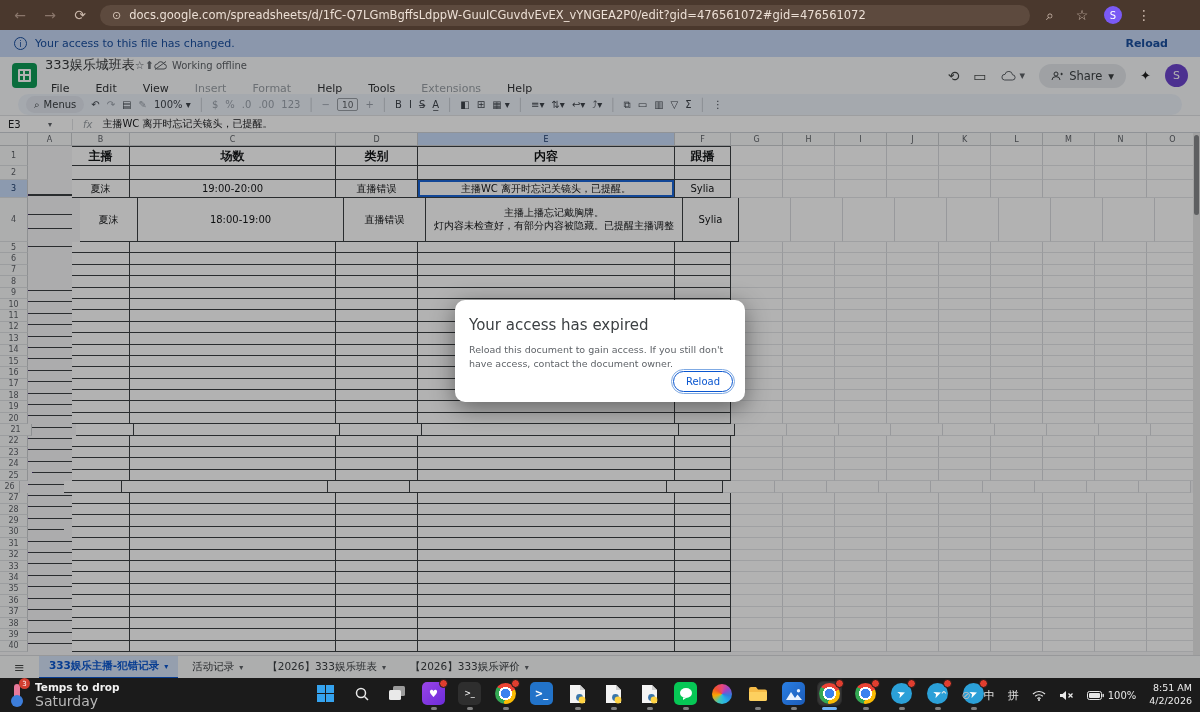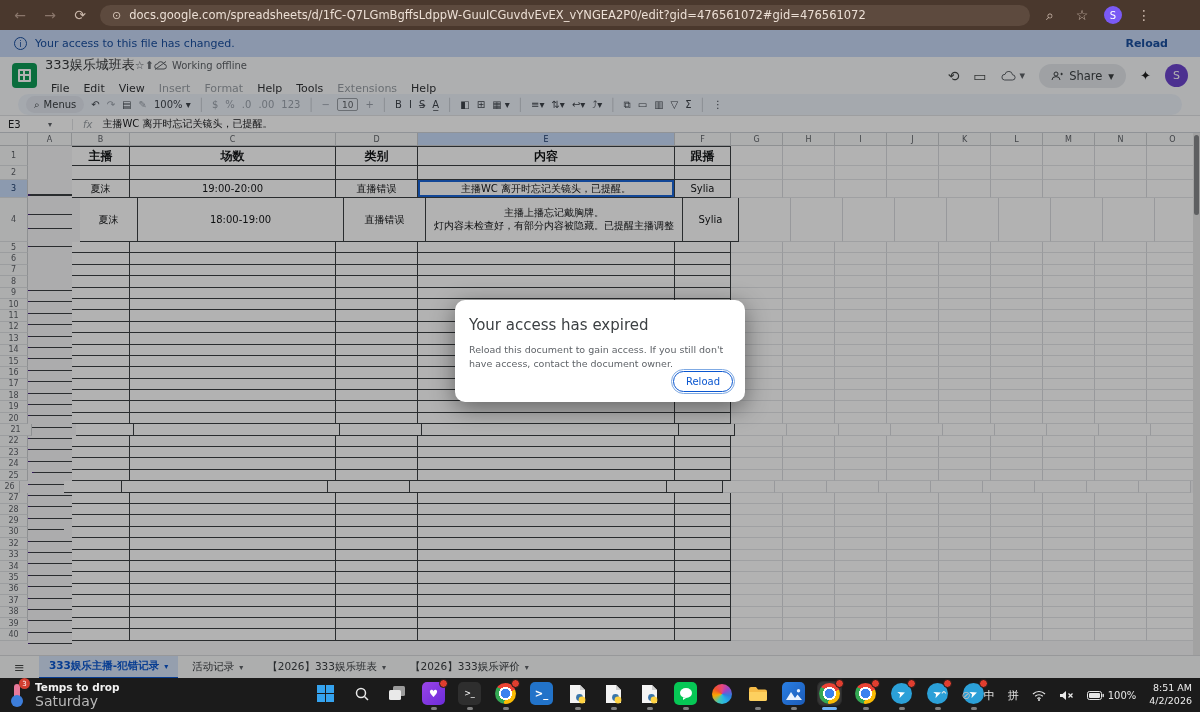--- a/index.html
+++ b/index.html
@@ -38,21 +38,21 @@
     background:
       linear-gradient(#fff,#fff) 0 45%/100% 2px no-repeat,
       linear-gradient(#fff,#fff) 45% 0/2px 100% no-repeat,
       linear-gradient(#fff,#fff) 0 0/100% 0 no-repeat;
     border:2px solid #fff; border-radius:1px; }
   .title-block { display:flex; flex-direction:column; }
   .title-row { display:flex; align-items:center; gap:0; }
   .doc-title { font-size:13px; color:#37393b; }
   .title-ic { color:#6c7075; font-size:11px; }
   .offline-chip { display:flex; align-items:center; gap:5px; color:#5f6368; font-size:10px; }
-  .menu-row { display:flex; gap:2px; margin-top:8px; }
+  .menu-row { display:flex; gap:14px; margin-top:8px; }
   .menu-item { font-size:11px; color:#313336; padding:0 6px; border-radius:3px; }
   .menu-item.disabled { color:#9aa0a6; }
   .header-right { margin-left:auto; display:flex; align-items:center; gap:14px; }
   .hdr-ic { color:#444746; font-size:14px; }
   .status-pill { display:flex; align-items:center; gap:4px; color:#5f6368; font-size:11px; }
   .share-btn { display:flex; align-items:center; gap:6px; background:#e4e7eb; border-radius:14px;
     height:24px; padding:0 12px; color:#3c4043; font-size:11.5px; }
   .gem { color:#1f1f1f; font-size:13px; }
   .avatar-big { width:23px; height:23px; border-radius:50%; background:#6e45cf; color:#fff;
     font-size:11px; display:flex; align-items:center; justify-content:center; }
@@ -78,21 +78,21 @@
     background:#f6f7f8; }
   .grow { display:flex; }
   .gc { flex:none; display:flex; align-items:center; justify-content:center; overflow:hidden; }
   .ghead { background:#f8f9fa; border-right:1px solid #ccced1; border-bottom:1px solid #ccced1;
     color:#5f6368; font-size:8px; }
   .rowhead { background:#f8f9fa; border-right:1px solid #ccced1; border-bottom:1px solid #dfe1e4;
     color:#5f6368; font-size:8px; }
   .selhead { background:#c9ddfb; color:#1b3a6b; }
   .tcell { background:#fff; border-right:1px solid #3c3f42; border-bottom:1px solid #3c3f42;
     color:#141618; font-size:10px; text-align:center; }
-  .tcell.bleft { border-left:3px solid #4c1d95;margin-top:48px; }
+  .tcell.bleft { border-left:1px solid #4c1d95;margin-top:48px; }
   .tcell.btop  { border-top:1px solid #3c3f42; }
   .gcell { background:#fff; border-right:1px solid #dadce0; border-bottom:1px solid #e4e6e9; }
   .hdr1 { font-weight:bold; font-size:12px; }
   .cell-left { justify-content:flex-start; padding-left:3px; font-weight:bold; }
   .selcell { box-shadow: inset 0 0 0 2px #1a66d9; }
   .multiline { white-space:pre-line; line-height:12.5px; text-align:center; }
   .vscroll { position:absolute; right:0; top:103px; width:7px; height:522px; background:#e8e8e8; }
   .vthumb { position:absolute; right:1px; top:2px; width:5px; height:80px; background:#7e8purple; background:#87898c; border-radius:3px; }
 
   
@@ -839,20 +839,38 @@
           <div class="gc gcell" style="width: 52px;"></div>
           <div class="gc gcell" style="width: 52px;"></div>
           <div class="gc gcell" style="width: 52px;"></div>
           <div class="gc gcell" style="width: 52px;"></div>
           <div class="gc gcell" style="width: 52px;"></div>
           <div class="gc gcell" style="width: 52px;"></div>
           <div class="gc gcell" style="width: 52px;"></div>
           <div class="gc gcell" style="width: 52px;"></div>
         </div>
         <div class="grow" style="height: 11.4px;">
+          <div class="gc rowhead" style="width: 28px;">31</div>
+          <div class="gc tcell bleft" style="width: 44px;"></div>
+          <div class="gc tcell" style="width: 58px;"></div>
+          <div class="gc tcell" style="width: 206px;"></div>
+          <div class="gc tcell" style="width: 82px;"></div>
+          <div class="gc tcell" style="width: 257px;"></div>
+          <div class="gc tcell" style="width: 56px;"></div>
+          <div class="gc gcell" style="width: 52px;"></div>
+          <div class="gc gcell" style="width: 52px;"></div>
+          <div class="gc gcell" style="width: 52px;"></div>
+          <div class="gc gcell" style="width: 52px;"></div>
+          <div class="gc gcell" style="width: 52px;"></div>
+          <div class="gc gcell" style="width: 52px;"></div>
+          <div class="gc gcell" style="width: 52px;"></div>
+          <div class="gc gcell" style="width: 52px;"></div>
+          <div class="gc gcell" style="width: 52px;"></div>
+        </div>
+        <div class="grow" style="height: 11.4px;">
           <div class="gc rowhead" style="width: 28px;">32</div>
           <div class="gc tcell bleft" style="width: 44px;"></div>
           <div class="gc tcell" style="width: 58px;"></div>
           <div class="gc tcell" style="width: 206px;"></div>
           <div class="gc tcell" style="width: 82px;"></div>
           <div class="gc tcell" style="width: 257px;"></div>
           <div class="gc tcell" style="width: 56px;"></div>
           <div class="gc gcell" style="width: 52px;"></div>
           <div class="gc gcell" style="width: 52px;"></div>
           <div class="gc gcell" style="width: 52px;"></div>

